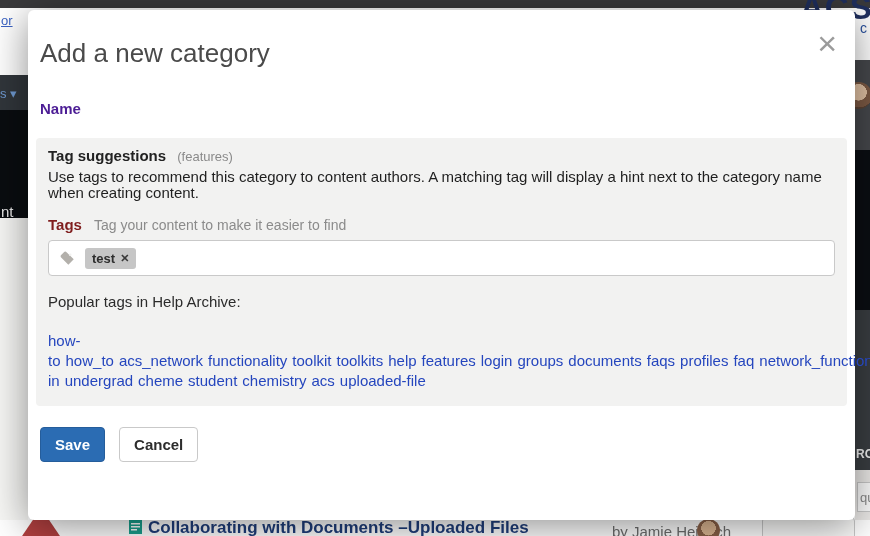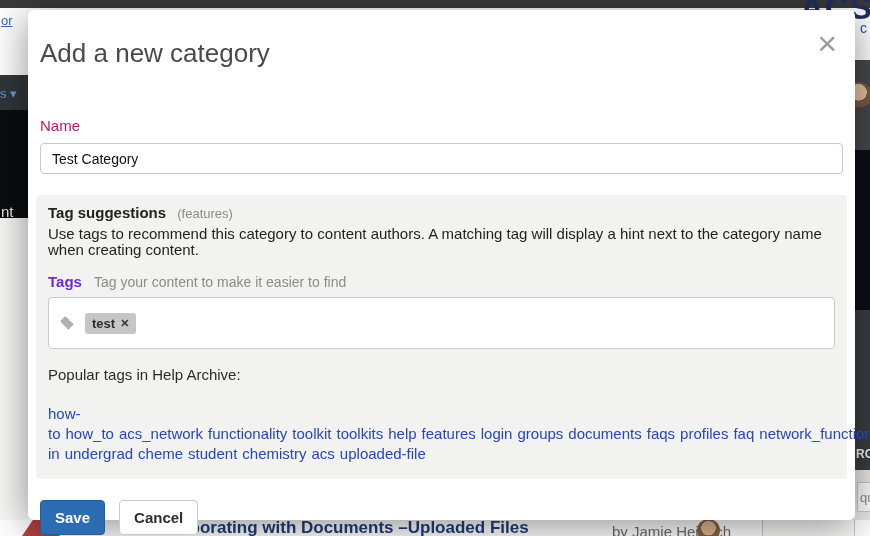--- a/index.html
+++ b/index.html
@@ -42,33 +42,33 @@
     background: radial-gradient(circle at 50% 40%, #ddb793 0 40%, #8a6148 41% 75%, #6b4c3a 76%); }
   .follow-box { left: 762px; top: 517px; width: 93px; height: 26px; background: #fbfbfa; border: 1px solid #c9c9c9; border-radius: 4px; }
 
   
   .modal { position: absolute; left: 28px; top: 10px; width: 827px; height: 510px;
     background: #fff; border-radius: 6px; box-shadow: 0 6px 40px rgba(0,0,0,0.45);
     padding: 28px 12px 0; }
   .close { position: absolute; top: 20px; right: 18px; font-size: 34px; line-height: 26px;
     color: #9b9b9b; cursor: pointer; font-weight: 300; }
   .modal h1 { font-size: 26px; font-weight: 500; color: #4a4a4a; }
-  .name-label { display: block; margin: 48px 0 9px; font-size: 15px; font-weight: normal; color: #be185d; }
+  .name-label { display: block; margin: 31px 0 9px; font-size: 15px; font-weight: bold; color: #4c1d95; }
   .name-input { width: 100%; height: 31px; border: 1px solid #c9c9c9; border-radius: 4px;
     font-family: "Liberation Sans", sans-serif; font-size: 14px; color: #111; padding: 0 11px; outline: none; }
 
   .panel { margin: 21px -4px 0; background: #f2f2f1; border-radius: 4px; padding: 9px 12px 15px; }
   .panel-head { font-size: 15px; color: #222; }
   .panel-head b { font-weight: bold; }
   .optional { font-size: 13px; color: #8a8a8a; margin-left: 7px; }
   .panel-desc { margin-top: 5px; font-size: 15px; line-height: 16px; color: #1f1f1f; max-width: 795px; }
   .tags-row { margin-top: 15px; font-size: 15px; }
-  .tags-row b { font-weight: bold; color: #6d28d9; text-align: center; }
+  .tags-row b { font-weight: bold; color: #7f1d1d; text-align: center; }
   .tags-hint { font-size: 14px; color: #8b8b8b; margin-left: 8px; }
-  .tags-input { margin-top: 7px; height: 52px; background: #fff; border: 1px solid #c9c9c9;
+  .tags-input { margin-top: 7px; height: 36px; background: #fff; border: 1px solid #c9c9c9;
     border-radius: 4px; display: flex; align-items: center; padding: 0 9px; gap: 9px; }
   .tag-glyph { flex: 0 0 auto; display: inline-flex; }
   .chips { display: inline-flex; gap: 6px; }
   .chip { background: #c6c6c6; border-radius: 3px; padding: 3px 7px; font-size: 13px; font-weight: bold;
     color: #2d2d2d; display: inline-flex; align-items: center; gap: 5px; cursor: default; }
   .chip-x { font-size: 11px; font-weight: bold; color: #3a3a3a; cursor: pointer; }
 
   .popular-heading { margin-top: 17px; font-size: 15px; color: #2b2b2b; }
   .taglinks { margin-top: 21px; font-size: 15px; line-height: 20px; max-width: 790px; }
   .taglink { color: #2546be; text-decoration: none; margin-right: 5px; }
@@ -125,21 +125,20 @@
 <a class="frag bottom-link" href="#">Collaborating with Documents –Uploaded Files</a>
 <span class="frag bottom-byline">by Jamie Heinrich</span>
 <span class="frag avatar-bottom"></span>
 <span class="frag follow-box"></span>
 
 <div class="modal">
   <span class="close">×</span>
   <h1>Add a new category</h1>
 
   <label class="name-label">Name</label>
-  <input class="name-input" type="text" value="Test Category" style="">
 
   <div class="panel">
     <div class="panel-head">
       <b>Tag suggestions</b>
       <span class="optional">(features)</span>
     </div>
     <p class="panel-desc">Use tags to recommend this category to content authors. A matching tag will display a hint next to the category name when creating content.</p>
 
     <div class="tags-row">
       <b>Tags</b>

